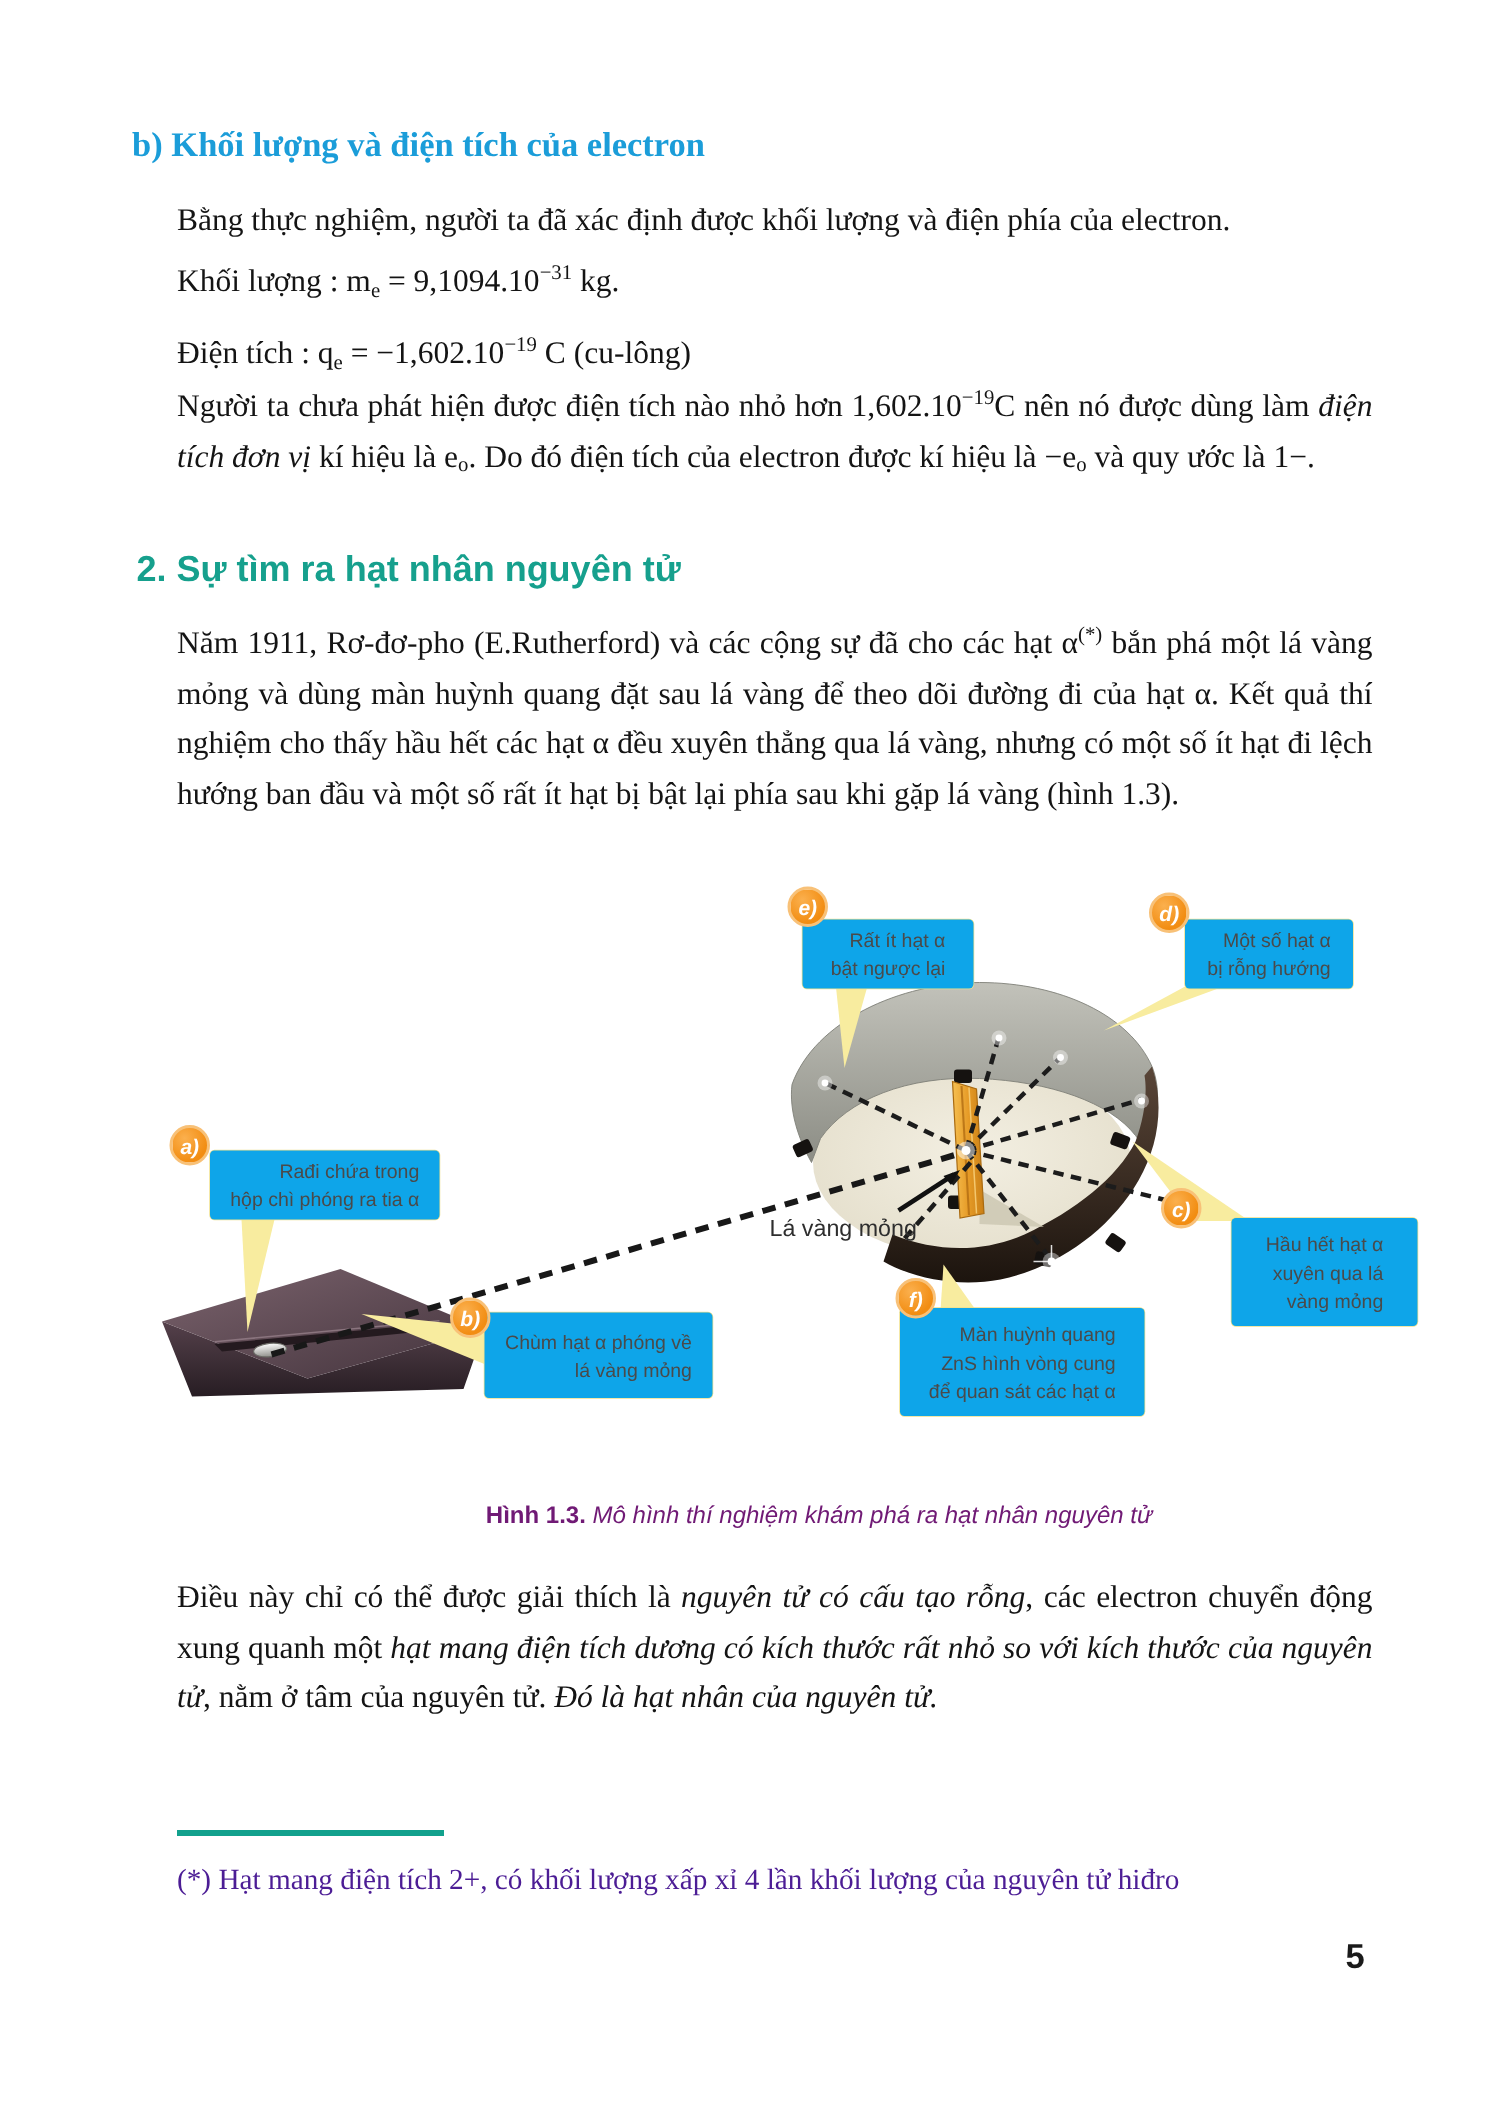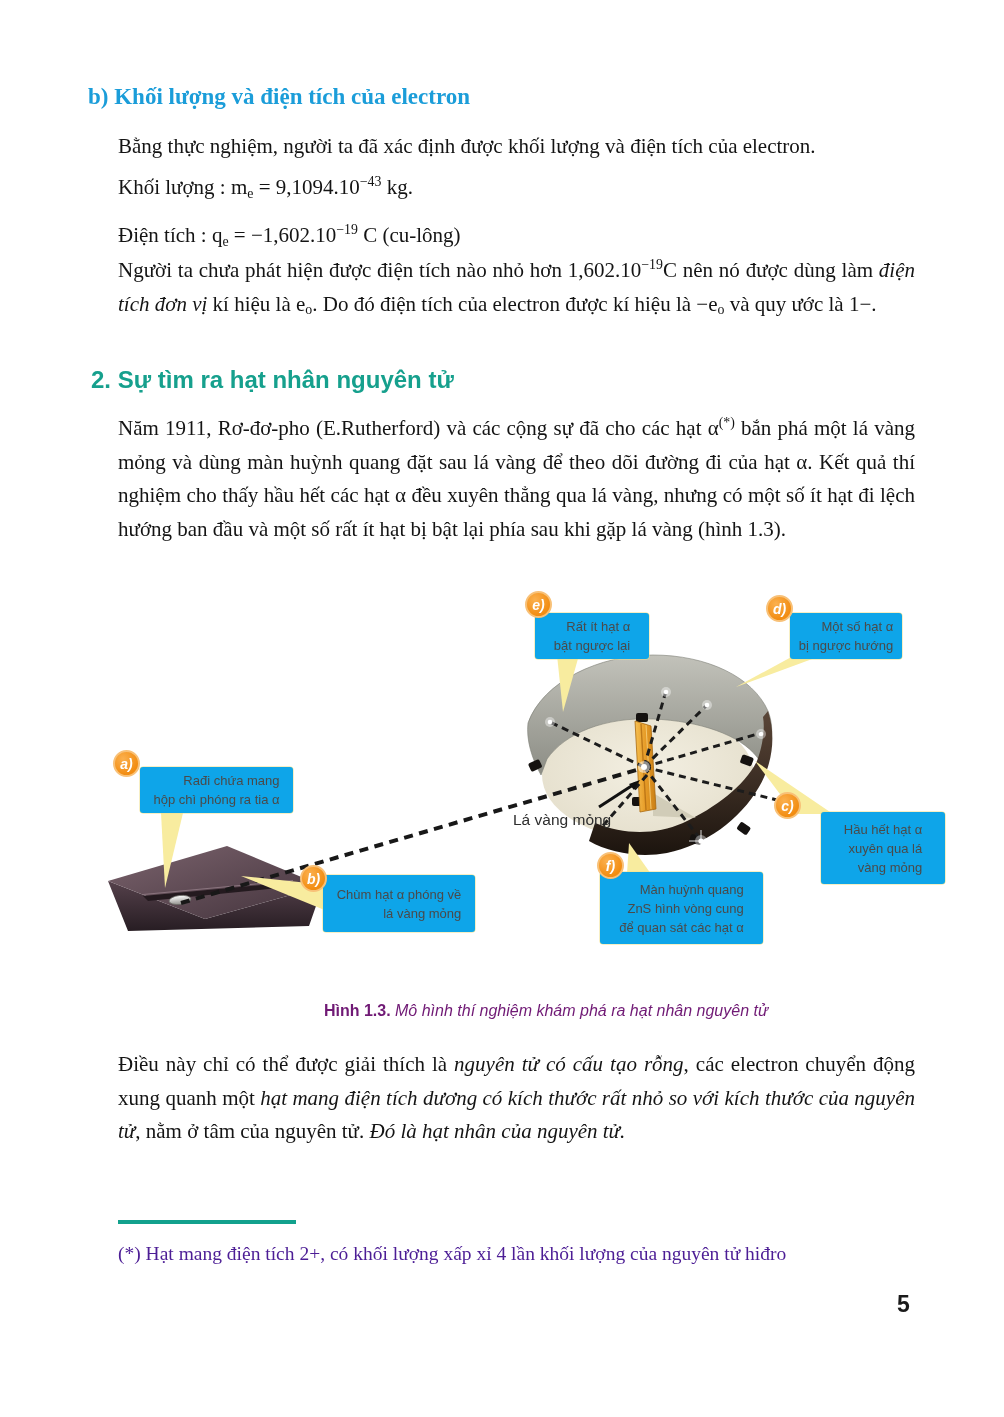--- a/index.html
+++ b/index.html
@@ -35,23 +35,23 @@
   #page-number{left:897px;top:1291px;font-family:"Liberation Sans",sans-serif;
                font-weight:bold;font-size:23px;color:#1a1a1a;}
 </style>
 </head>
 <body>
 
 <div id="page">
 
   <div class="abs h-blue" style="left:88px;top:84px;">b) Khối lượng và điện tích của electron</div>
 
-  <div class="abs body-par" style="left:118px;top:130px;">Bằng thực nghiệm, người ta đã xác định được khối lượng và điện tích của electron.</div>
-
-  <div class="abs body-par single-line" style="left:118px;top:171px;"><span>Khối lượng : m</span><span class="run-sub">e</span><span> = 9,1094.10</span><span class="run-sup">−43</span><span> kg.</span></div>
+  <div class="abs body-par" style="left:118px;top:130px;">Bằng thực nghiệm, người ta đã xác định được khối lượng và điện phía của electron.</div>
+
+  <div class="abs body-par single-line" style="left:118px;top:171px;"><span>Khối lượng : m</span><span class="run-sub">e</span><span> = 9,1094.10</span><span class="run-sup">−31</span><span> kg.</span></div>
 
   <div class="abs body-par single-line" style="left:118px;top:219px;"><span>Điện tích : q</span><span class="run-sub">e</span><span> = −1,602.10</span><span class="run-sup">−19</span><span> C (cu-lông)</span></div>
 
   <div class="abs body-par" style="left:118px;top:254px;"><span>Người ta chưa phát hiện được điện tích nào nhỏ hơn 1,602.10</span><span class="run-sup">−19</span><span>C nên nó được dùng làm </span><span class="run-i">điện tích đơn vị</span><span> kí hiệu là e</span><span class="run-sub">o</span><span>. Do đó điện tích của electron được kí hiệu là −e</span><span class="run-sub">o</span><span> và quy ước là 1−.</span></div>
 
   <div class="abs h-teal" style="left:91px;top:366px;">2. Sự tìm ra hạt nhân nguyên tử</div>
 
   <div class="abs body-par" style="left:118px;top:412px;"><span>Năm 1911, Rơ-đơ-pho (E.Rutherford) và các cộng sự đã cho các hạt α</span><span class="run-sup">(*)</span><span> bắn phá một lá vàng mỏng và dùng màn huỳnh quang đặt sau lá vàng để theo dõi đường đi của hạt α. Kết quả thí nghiệm cho thấy hầu hết các hạt α đều xuyên thẳng qua lá vàng, nhưng có một số ít hạt đi lệch hướng ban đầu và một số rất ít hạt bị bật lại phía sau khi gặp lá vàng (hình 1.3).</span></div>
 
   <div id="figure" class="abs">
@@ -167,29 +167,29 @@
       <g fill="#F8EC9F">
         <polygon points="66,228 88,228 70,303"></polygon>
         <polygon points="146,291 232,300 232,326"></polygon>
         <polygon points="462,70 484,70 468,127"></polygon>
         <polygon points="700,70 728,70 641,102"></polygon>
         <polygon points="700,229 738,229 660,176"></polygon>
         <polygon points="532,289 556,289 534,258"></polygon>
       </g>
     </svg>
 
-    <div class="callout" style="left:45px;top:182px;width:153px;height:46px;">Rađi chứa mang
+    <div class="callout" style="left:45px;top:182px;width:153px;height:46px;">Rađi chứa trong
 hộp chì phóng ra tia α</div>
     <div class="callout" style="left:228px;top:290px;width:152px;height:57px;">Chùm hạt α phóng về
 lá vàng mỏng</div>
     <div class="callout" style="left:690px;top:227px;width:124px;height:72px;margin-left:36px;">Hầu hết hạt α
 xuyên qua lá
 vàng mỏng</div>
     <div class="callout" style="left:695px;top:28px;width:112px;height:46px;">Một số hạt α
-bị ngược hướng</div>
+bị rỗng hướng</div>
     <div class="callout" style="left:440px;top:28px;width:114px;height:46px;">Rất ít hạt α
 bật ngược lại</div>
     <div class="callout" style="left:505px;top:287px;width:163px;height:72px;">Màn huỳnh quang
 ZnS hình vòng cung
 để quan sát các hạt α</div>
 
     <div class="badge" style="left:18px;top:165px;">a)</div>
     <div class="badge" style="left:205px;top:280px;">b)</div>
     <div class="badge" style="left:679px;top:207px;">c)</div>
     <div class="badge" style="left:671px;top:10px;">d)</div>

